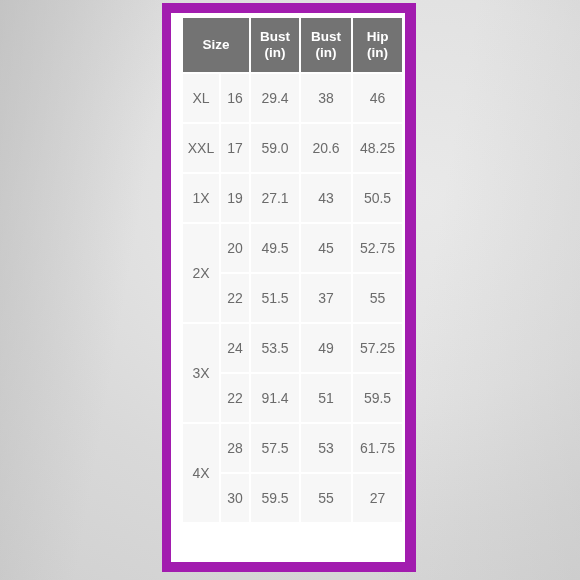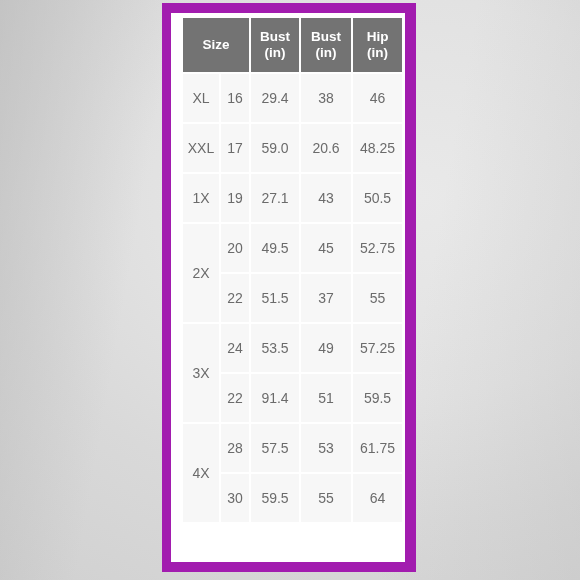--- a/index.html
+++ b/index.html
@@ -193,19 +193,19 @@
             <td class="group-label" rowspan="2">4X</td>
             <td>28</td>
             <td>57.5</td>
             <td>53</td>
             <td>61.75</td>
           </tr>
           <tr>
             <td>30</td>
             <td>59.5</td>
             <td>55</td>
-            <td>64</td>
+            <td>27</td>
           </tr>
         </tbody>
     </table>
 
   </div>
 </div>
 
 </body></html>

